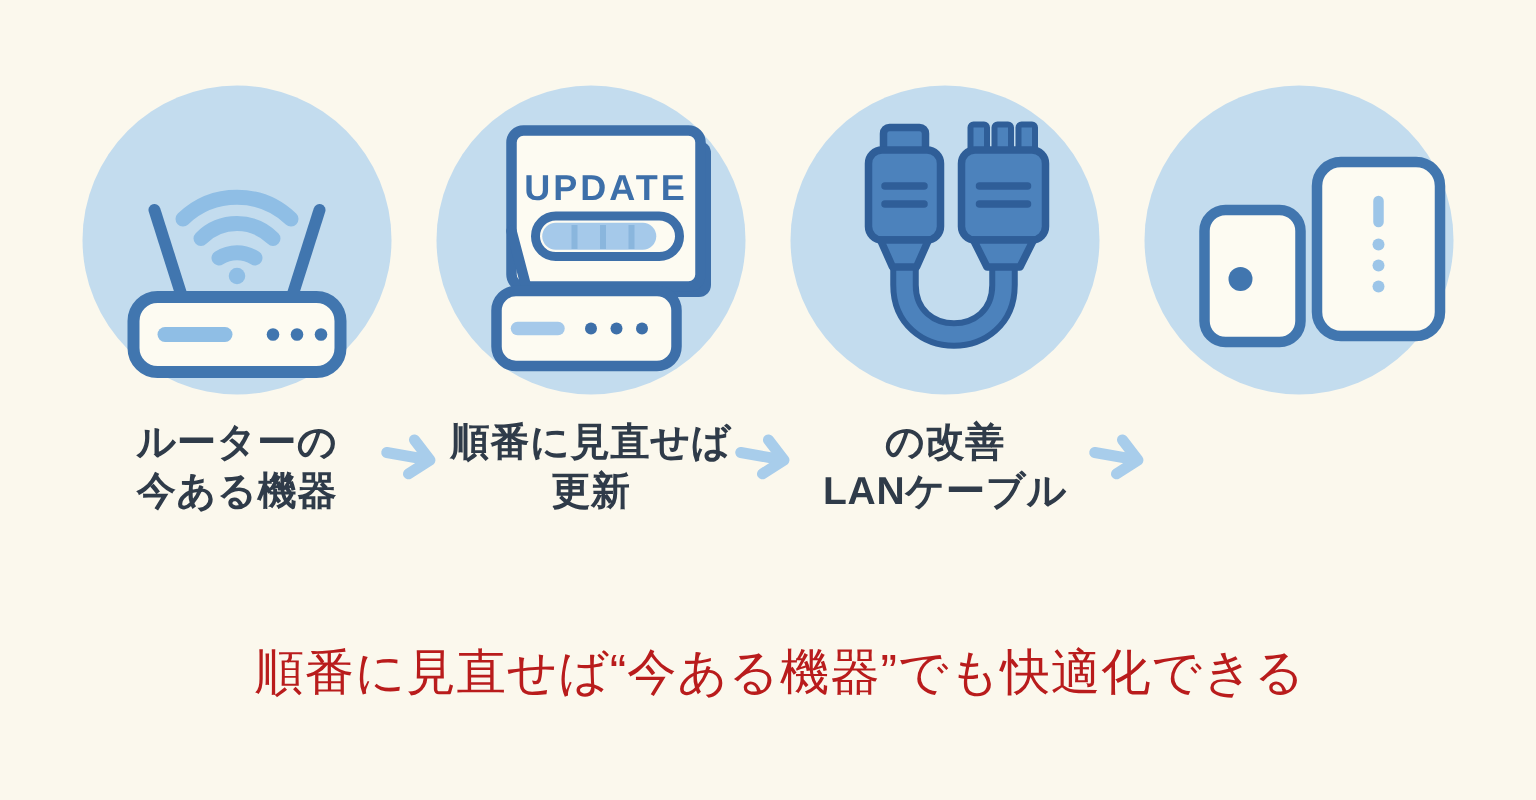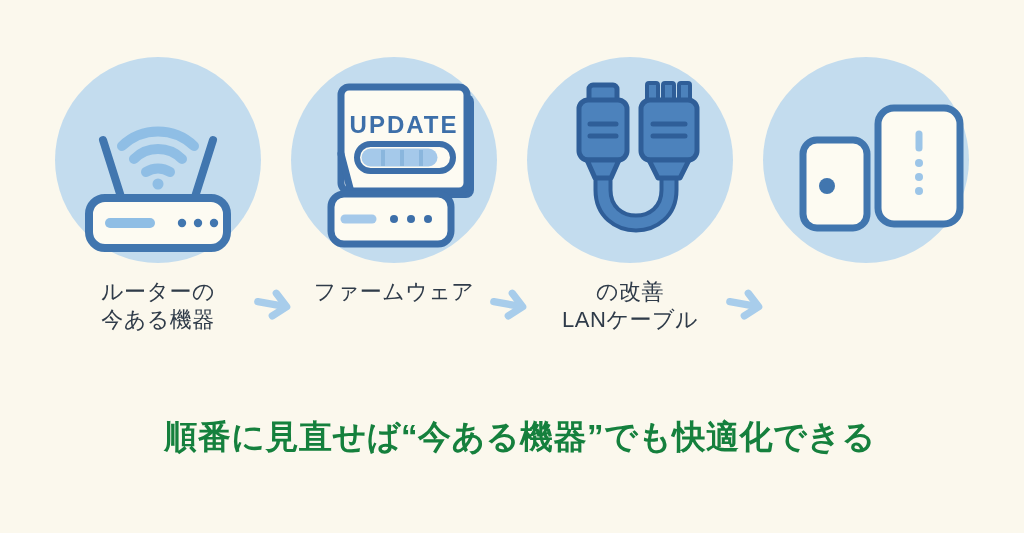--- a/index.html
+++ b/index.html
@@ -31,22 +31,22 @@
     border-radius:50%;
     background:#C3DCEE;
     display:flex;
     align-items:center;
     justify-content:center;
   }
   .circle svg { width:200px; height:200px; display:block; }
   .label {
     margin-top:15px;
     text-align:center;
-    font-size:22px;
-    font-weight:400;
+    font-size:26px;
+    font-weight:700;
     color:#2F3B49;
     line-height:1.26;
     letter-spacing:0.5px;
   }
   .arrow-cell {
     width:12px;
     position:relative;
   }
   .arrow-cell svg {
     position:absolute;
@@ -55,22 +55,22 @@
     width:46px; height:38px;
     overflow:visible;
     transform:rotate(10deg);
   }
   .footer {
     margin-top:82px;
     text-align:center;
   }
   .headline {
     font-size:33px;
-    font-weight:700;
-    color:#15803d;
+    font-weight:400;
+    color:#b91c1c;
     letter-spacing:0.5px;
     padding-left:16px;
   }
 </style>
 </head>
 <body>
 
 <div class="canvas">
 
   <div class="flow">
@@ -115,21 +115,22 @@
           <path d="M89 90 V106 M108 90 V106 M127 90 V106" stroke="#8AB6DD" stroke-width="4"></path>
           <path d="M57 132 L47 94" stroke="#3D6FA9" stroke-width="7" stroke-linecap="round"></path>
           <rect x="37" y="134" width="120" height="50" rx="13" fill="#FDFBF2" stroke="#3D6FA9" stroke-width="7"></rect>
           <path d="M51 159 H78" stroke="#A5C9EA" stroke-width="9" stroke-linecap="round"></path>
           <circle cx="100" cy="159" r="4" fill="#3D6FA9"></circle>
           <circle cx="117" cy="159" r="4" fill="#3D6FA9"></circle>
           <circle cx="134" cy="159" r="4" fill="#3D6FA9"></circle>
         </svg>
       </div>
       <div class="label">
-        <div>ファームウェア</div>
+        <div>順番に見直せば</div>
+        <div>更新</div>
       </div>
     </div>
 
     <div class="arrow-cell">
       <svg viewBox="0 0 44 36">
         <path d="M4 16 H27" fill="none" stroke="#A8CDEB" stroke-width="7" stroke-linecap="round"></path>
         <path d="M20 5 L32 16 L20 27" fill="none" stroke="#A8CDEB" stroke-width="7" stroke-linecap="round" stroke-linejoin="round"></path>
       </svg>
     </div>
 

